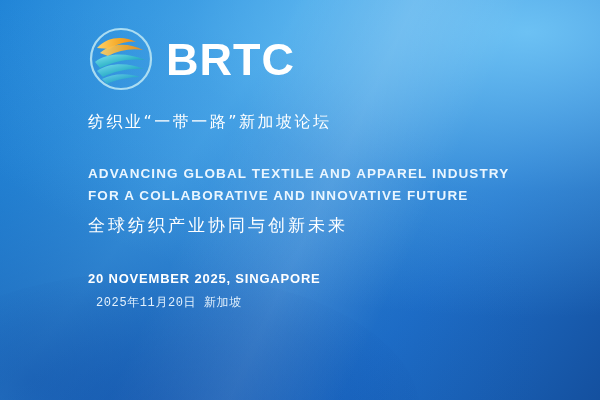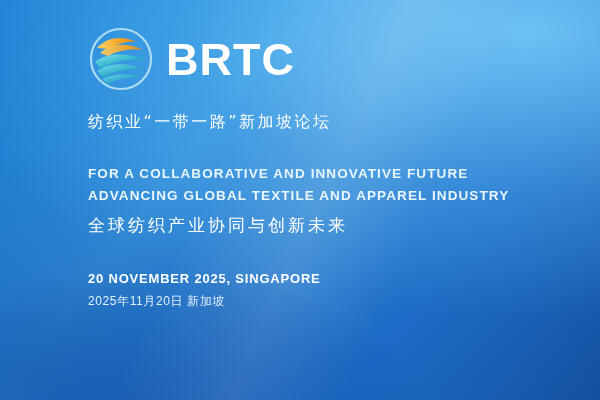--- a/index.html
+++ b/index.html
@@ -119,22 +119,22 @@
     color: #ffffff;
     font-size: 13px;
     font-weight: bold;
     letter-spacing: 0.8px;
     margin: 0 8px 7px 0;
   }
   .date-cn {
     color: #e3f1fd;
     font-size: 12px;
     letter-spacing: 0.6px;
-    margin: 0;
-    font-family: Liberation Sans, sans-serif;
+    margin: 8px;
+    font-family: Liberation Mono, monospace;
   }
 </style>
 </head>
 <body>
 
 <div class="poster">
   <div class="content">
 
     <div class="logo-row">
       <div class="logo-mark">
@@ -159,22 +159,22 @@
           <path d="M14 53 C25 47, 40 47, 52 51 C40 51, 27 54, 19 58 Z" fill="url(#gwave)" opacity="0.75"></path>
         </svg>
       </div>
       <div class="logo-text">BRTC</div>
     </div>
 
 
     <div class="cn-title">纺织业“一带一路”新加坡论坛</div>
 
     <div class="sub-en">
+      <div>ADVANCING GLOBAL TEXTILE AND APPAREL INDUSTRY</div>
       <div>FOR A COLLABORATIVE AND INNOVATIVE FUTURE</div>
-      <div>ADVANCING GLOBAL TEXTILE AND APPAREL INDUSTRY</div>
     </div>
 
     <div class="sub-cn">全球纺织产业协同与创新未来</div>
 
     <div class="date-en">20 NOVEMBER 2025, SINGAPORE</div>
     <div class="date-cn">2025年11月20日 新加坡</div>
 
   </div>
 </div>
 

